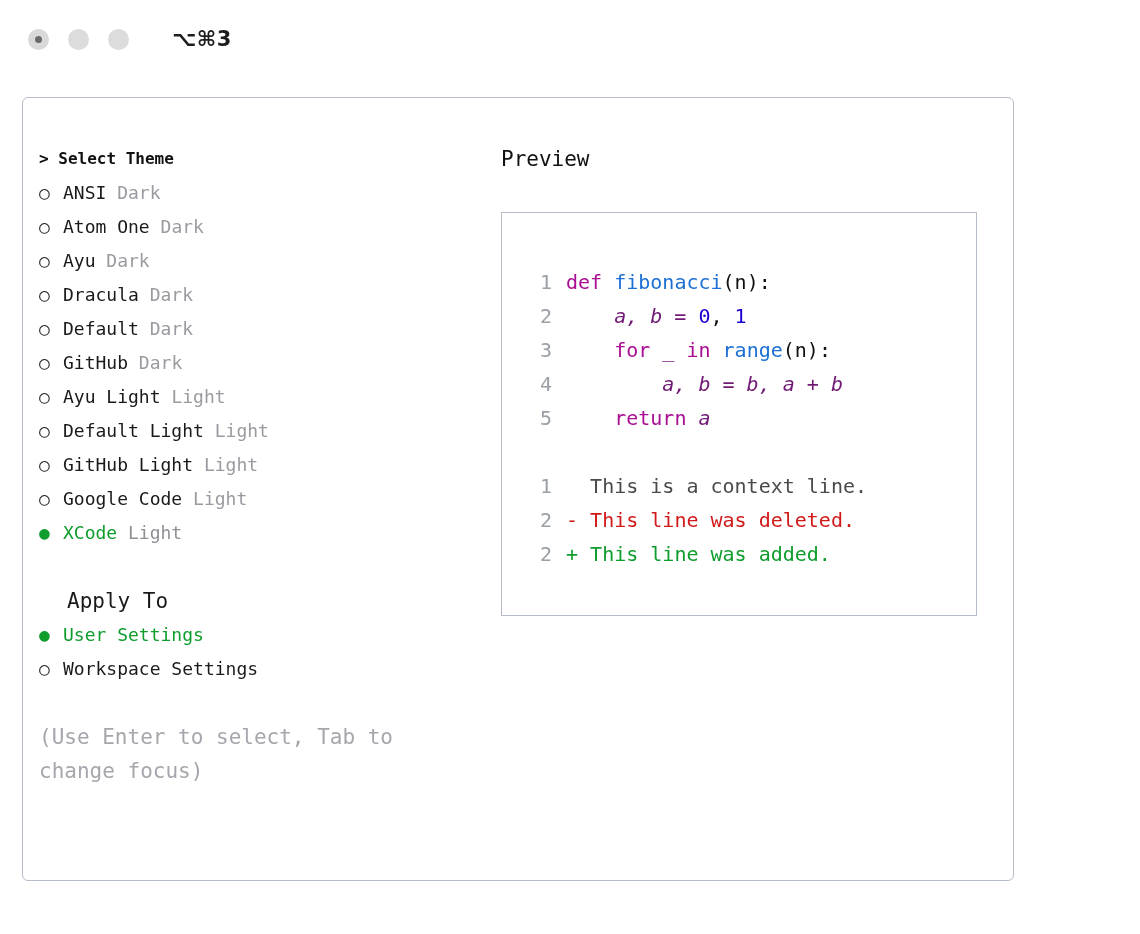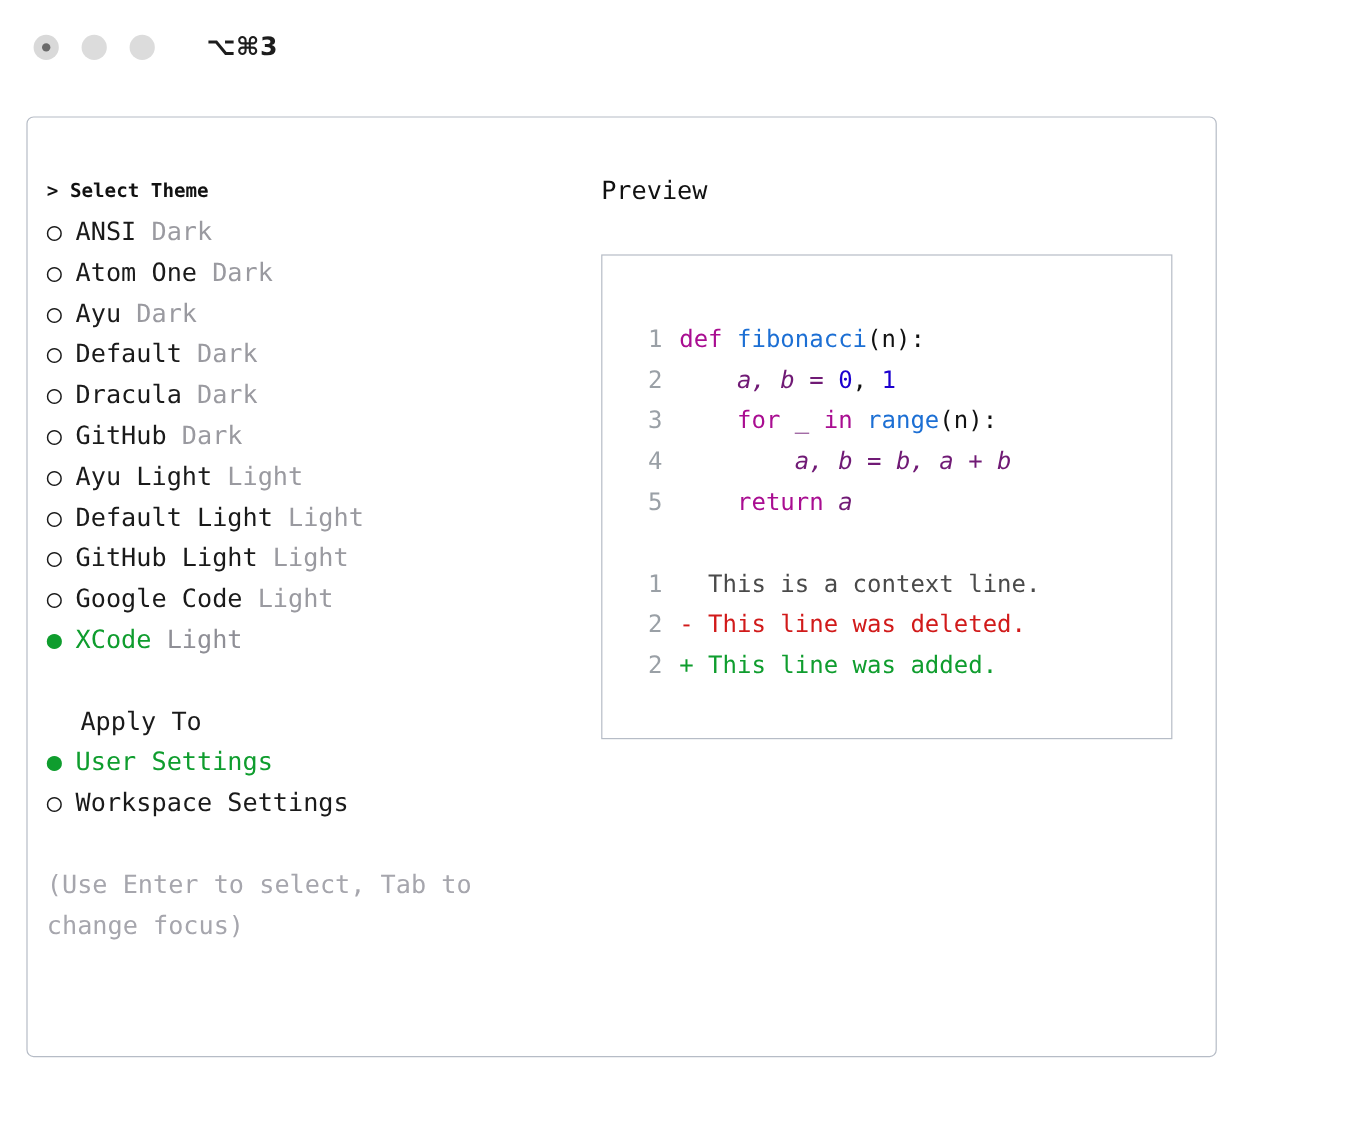--- a/index.html
+++ b/index.html
@@ -93,21 +93,21 @@
     width: 500px;
   }
   .heading {
     font-size: 16px;
     font-weight: bold;
     color: #111;
     line-height: 34px;
     white-space: pre;
   }
   .theme-row {
-    font-size: 21px;
+    font-size: 18px;
     line-height: 34px;
     color: #1a1a1a;
     white-space: pre;
   }
   .marker {
     display: inline-block;
     width: 24px;
   }
   .marker.sel {
     color: #0f9d2e;
@@ -188,22 +188,22 @@
 
   <div class="panel">
     <div class="content">
 
       <div class="col-left">
         <div class="heading">&gt; Select Theme</div>
         <div id="theme-list">
             <div class="theme-row"><span class="marker">○</span><span class="name">ANSI</span><span class="variant"> Dark</span></div>
             <div class="theme-row"><span class="marker">○</span><span class="name">Atom One</span><span class="variant"> Dark</span></div>
             <div class="theme-row"><span class="marker">○</span><span class="name">Ayu</span><span class="variant"> Dark</span></div>
+            <div class="theme-row"><span class="marker">○</span><span class="name">Dracula</span><span class="variant"> Dark</span></div>
             <div class="theme-row"><span class="marker">○</span><span class="name">Default</span><span class="variant"> Dark</span></div>
-            <div class="theme-row"><span class="marker">○</span><span class="name">Dracula</span><span class="variant"> Dark</span></div>
             <div class="theme-row"><span class="marker">○</span><span class="name">GitHub</span><span class="variant"> Dark</span></div>
             <div class="theme-row"><span class="marker">○</span><span class="name">Ayu Light</span><span class="variant"> Light</span></div>
             <div class="theme-row"><span class="marker">○</span><span class="name">Default Light</span><span class="variant"> Light</span></div>
             <div class="theme-row"><span class="marker">○</span><span class="name">GitHub Light</span><span class="variant"> Light</span></div>
             <div class="theme-row"><span class="marker">○</span><span class="name">Google Code</span><span class="variant"> Light</span></div>
             <div class="theme-row selected"><span class="marker sel">●</span><span class="name">XCode</span><span class="variant"> Light</span></div>
           </div>
 
         <div class="spacer-lg"></div>
         <div class="apply-title">Apply To</div>

